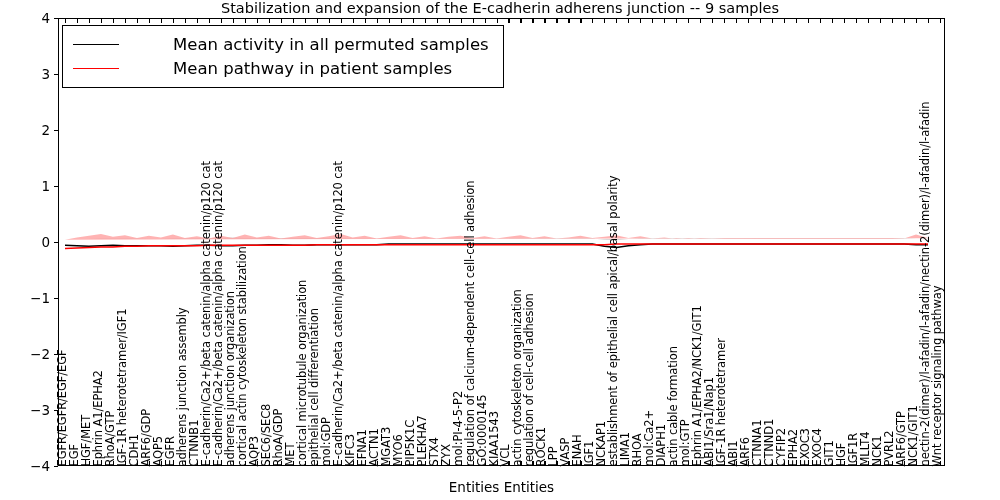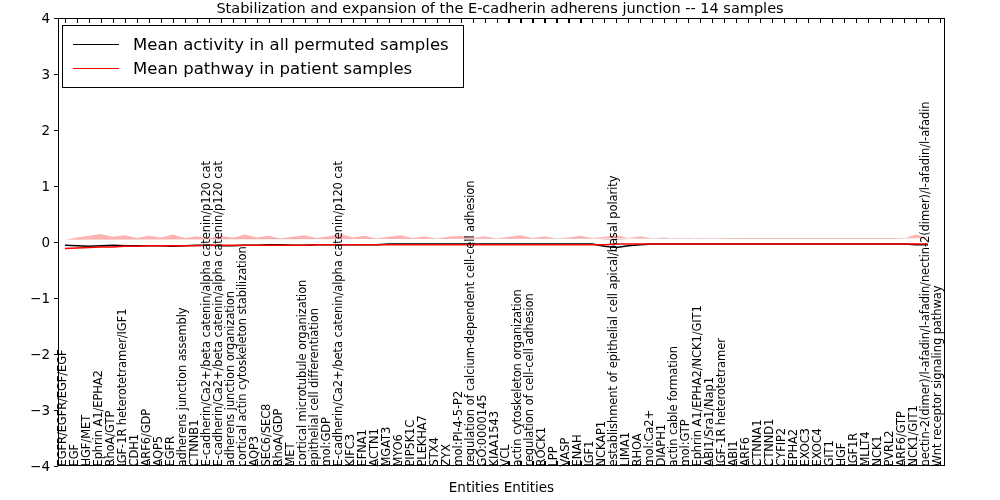--- a/index.html
+++ b/index.html
@@ -48,31 +48,31 @@
     font-size:13.5px;color:#000;white-space:nowrap;
   }
 
   
   #legend{
     position:absolute;left:62px;top:25px;
     border:1.2px solid #000;background:#fff;
     padding:6px 14px 7px 10px;
     box-sizing:border-box;
   }
-  .legend-row{display:flex;align-items:center;height:24px;}
+  .legend-row{display:flex;align-items:center;height:24px;gap:40px;}
   .legend-line{display:inline-block;width:46px;height:0;border-top:1.6px solid #000;margin-right:14px;}
   .legend-line.red{border-top-color:#ff0000;}
   .legend-text{font-size:16.5px;color:#000;white-space:nowrap;}
 </style>
 </head>
 <body>
 
 <div id="root">
 
-  <div id="chart-title">Stabilization and expansion of the E-cadherin adherens junction -- 14 samples</div>
+  <div id="chart-title">Stabilization and expansion of the E-cadherin adherens junction -- 9 samples</div>
 
   <div id="plot-frame">
     <div id="plot-clip">
       <svg id="plot-svg" width="887" height="448" viewBox="0 0 887 448">
           <path d="M5.99,219.52 L17.98,219.52 L29.97,219.52 L41.95,218.96 L53.94,218.96 L65.93,218.96 L77.91,218.96 L89.90,219.52 L101.89,219.52 L113.87,218.96 L125.86,218.96 L137.84,218.96 L149.83,218.96 L161.82,218.96 L173.80,218.40 L185.79,218.96 L197.78,218.96 L209.76,218.96 L221.75,218.96 L233.74,218.96 L245.72,218.96 L257.71,218.96 L269.70,218.96 L281.68,218.96 L293.67,219.52 L305.66,219.52 L317.64,219.52 L329.63,219.52 L341.61,219.52 L353.60,219.52 L365.59,219.52 L377.57,219.52 L389.56,219.52 L401.55,219.52 L413.53,219.52 L425.52,219.52 L437.51,219.52 L449.49,219.52 L461.48,219.52 L473.47,219.52 L485.45,219.52 L497.44,219.52 L509.43,219.52 L521.41,219.52 L533.40,219.52 L545.39,220.64 L557.37,221.20 L569.36,220.08 L581.34,219.52 L593.33,219.52 L605.32,219.52 L617.30,219.52 L629.29,219.52 L641.28,219.52 L653.26,219.52 L665.25,219.52 L677.24,219.52 L689.22,219.52 L701.21,219.52 L713.20,219.52 L725.18,219.52 L737.17,219.52 L749.16,219.52 L761.14,219.52 L773.13,219.52 L785.11,219.52 L797.10,219.52 L809.09,219.52 L821.07,219.52 L833.06,219.52 L845.05,219.52 L857.03,220.08 L869.02,220.08 L881.01,NaN L881.01,NaN L869.02,231.84 L857.03,231.84 L845.05,231.28 L833.06,231.28 L821.07,231.28 L809.09,231.28 L797.10,231.28 L785.11,231.28 L773.13,231.28 L761.14,231.28 L749.16,231.28 L737.17,231.28 L725.18,231.28 L713.20,231.28 L701.21,231.28 L689.22,231.28 L677.24,231.28 L665.25,231.28 L653.26,231.28 L641.28,231.28 L629.29,231.28 L617.30,231.28 L605.32,231.28 L593.33,231.28 L581.34,232.40 L569.36,235.20 L557.37,238.56 L545.39,236.32 L533.40,231.84 L521.41,231.84 L509.43,231.84 L497.44,231.84 L485.45,231.84 L473.47,231.84 L461.48,231.84 L449.49,231.84 L437.51,231.84 L425.52,231.84 L413.53,231.84 L401.55,231.84 L389.56,231.84 L377.57,231.84 L365.59,231.84 L353.60,231.84 L341.61,231.84 L329.63,231.84 L317.64,232.40 L305.66,232.40 L293.67,232.40 L281.68,232.96 L269.70,232.96 L257.71,232.96 L245.72,233.52 L233.74,233.52 L221.75,232.96 L209.76,232.96 L197.78,233.52 L185.79,234.08 L173.80,234.64 L161.82,234.08 L149.83,233.52 L137.84,233.52 L125.86,234.08 L113.87,234.64 L101.89,234.08 L89.90,234.08 L77.91,234.08 L65.93,234.08 L53.94,233.52 L41.95,234.08 L29.97,234.08 L17.98,233.52 L5.99,232.96 Z" fill="#cccccc" fill-opacity="0.85" stroke="none"></path>
           <path d="M5.99,220.64 L17.98,218.40 L29.97,216.72 L41.95,215.04 L53.94,217.84 L65.93,216.16 L77.91,218.96 L89.90,216.72 L101.89,218.40 L113.87,215.60 L125.86,218.96 L137.84,217.28 L149.83,219.52 L161.82,216.72 L173.80,218.96 L185.79,215.60 L197.78,218.40 L209.76,216.72 L221.75,219.52 L233.74,217.84 L245.72,216.16 L257.71,218.96 L269.70,217.28 L281.68,215.04 L293.67,218.40 L305.66,216.72 L317.64,219.52 L329.63,217.84 L341.61,216.16 L353.60,218.96 L365.59,217.28 L377.57,219.52 L389.56,217.84 L401.55,216.72 L413.53,218.96 L425.52,217.28 L437.51,219.52 L449.49,217.84 L461.48,216.16 L473.47,218.96 L485.45,217.28 L497.44,219.52 L509.43,218.40 L521.41,216.72 L533.40,218.96 L545.39,217.84 L557.37,216.16 L569.36,218.96 L581.34,217.28 L593.33,219.52 L605.32,218.40 L617.30,220.08 L629.29,218.96 L641.28,220.08 L653.26,219.52 L665.25,220.08 L677.24,220.08 L689.22,220.08 L701.21,220.08 L713.20,220.08 L725.18,220.08 L737.17,220.08 L749.16,220.08 L761.14,220.08 L773.13,220.08 L785.11,220.08 L797.10,220.08 L809.09,220.08 L821.07,220.08 L833.06,220.08 L845.05,219.52 L857.03,215.60 L869.02,218.96 L881.01,NaN L881.01,NaN L869.02,231.84 L857.03,235.20 L845.05,231.28 L833.06,230.72 L821.07,230.72 L809.09,230.72 L797.10,230.72 L785.11,230.72 L773.13,230.72 L761.14,230.72 L749.16,230.72 L737.17,231.28 L725.18,231.28 L713.20,231.28 L701.21,231.28 L689.22,231.28 L677.24,231.28 L665.25,231.28 L653.26,232.40 L641.28,231.84 L629.29,233.52 L617.30,232.40 L605.32,234.08 L593.33,232.96 L581.34,235.20 L569.36,233.52 L557.37,236.32 L545.39,235.20 L533.40,234.08 L521.41,236.32 L509.43,234.64 L497.44,233.52 L485.45,235.76 L473.47,234.08 L461.48,236.88 L449.49,235.20 L437.51,233.52 L425.52,235.76 L413.53,234.08 L401.55,236.88 L389.56,235.76 L377.57,234.08 L365.59,236.32 L353.60,234.64 L341.61,237.44 L329.63,235.76 L317.64,234.08 L305.66,236.88 L293.67,235.20 L281.68,239.12 L269.70,236.32 L257.71,234.64 L245.72,238.00 L233.74,236.32 L221.75,234.64 L209.76,237.44 L197.78,235.76 L185.79,239.12 L173.80,235.76 L161.82,238.00 L149.83,235.20 L137.84,238.00 L125.86,236.32 L113.87,239.68 L101.89,236.88 L89.90,238.56 L77.91,236.32 L65.93,239.68 L53.94,238.00 L41.95,240.80 L29.97,240.24 L17.98,239.68 L5.99,238.56 Z" fill="#ff9999" fill-opacity="0.75" stroke="none"></path>
           <path d="M5.99,226.24 L17.98,226.80 L29.97,227.36 L41.95,226.80 L53.94,226.24 L65.93,226.80 L77.91,226.80 L89.90,226.80 L101.89,226.80 L113.87,227.36 L125.86,226.80 L137.84,226.24 L149.83,226.24 L161.82,226.80 L173.80,226.80 L185.79,226.24 L197.78,226.24 L209.76,225.68 L221.75,225.68 L233.74,226.24 L245.72,226.24 L257.71,225.68 L269.70,225.68 L281.68,225.68 L293.67,225.68 L305.66,225.68 L317.64,225.68 L329.63,225.12 L341.61,225.12 L353.60,225.12 L365.59,225.12 L377.57,225.12 L389.56,225.12 L401.55,225.12 L413.53,225.12 L425.52,225.12 L437.51,225.12 L449.49,225.12 L461.48,225.12 L473.47,225.12 L485.45,225.12 L497.44,225.12 L509.43,225.12 L521.41,225.12 L533.40,225.12 L545.39,227.36 L557.37,228.48 L569.36,226.80 L581.34,225.68 L593.33,225.12 L605.32,225.12 L617.30,225.12 L629.29,225.12 L641.28,225.12 L653.26,225.12 L665.25,225.12 L677.24,225.12 L689.22,225.12 L701.21,225.12 L713.20,225.12 L725.18,225.12 L737.17,225.12 L749.16,225.12 L761.14,225.12 L773.13,225.12 L785.11,225.12 L797.10,225.12 L809.09,225.12 L821.07,225.12 L833.06,225.12 L845.05,225.12 L857.03,225.68 L869.02,225.68 L881.01,NaN " fill="none" stroke="#000000" stroke-width="1.5"></path>
           <path d="M5.99,229.60 L17.98,229.04 L29.97,228.48 L41.95,227.92 L53.94,227.92 L65.93,227.36 L77.91,227.36 L89.90,226.80 L101.89,226.80 L113.87,226.80 L125.86,226.80 L137.84,226.80 L149.83,226.24 L161.82,226.24 L173.80,226.24 L185.79,226.24 L197.78,226.24 L209.76,226.24 L221.75,226.24 L233.74,226.24 L245.72,226.24 L257.71,225.68 L269.70,225.68 L281.68,225.68 L293.67,225.68 L305.66,225.68 L317.64,225.68 L329.63,225.68 L341.61,225.68 L353.60,225.68 L365.59,225.68 L377.57,225.68 L389.56,225.68 L401.55,225.68 L413.53,225.68 L425.52,225.68 L437.51,225.68 L449.49,225.68 L461.48,225.68 L473.47,225.68 L485.45,225.68 L497.44,225.68 L509.43,225.68 L521.41,225.68 L533.40,225.68 L545.39,225.68 L557.37,225.12 L569.36,225.12 L581.34,225.12 L593.33,225.12 L605.32,225.12 L617.30,225.12 L629.29,225.12 L641.28,225.12 L653.26,225.12 L665.25,225.12 L677.24,225.12 L689.22,225.12 L701.21,225.12 L713.20,225.12 L725.18,225.12 L737.17,225.12 L749.16,225.12 L761.14,225.12 L773.13,225.12 L785.11,225.12 L797.10,225.12 L809.09,225.12 L821.07,225.12 L833.06,225.12 L845.05,225.12 L857.03,225.12 L869.02,225.12 L881.01,NaN " fill="none" stroke="#ff0000" stroke-width="1.5"></path>
         </svg>
     </div>

